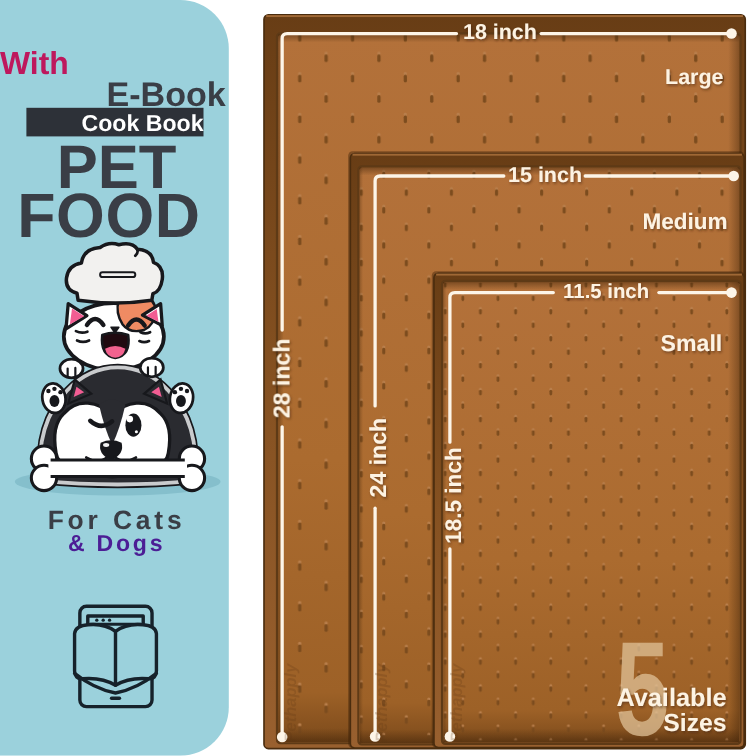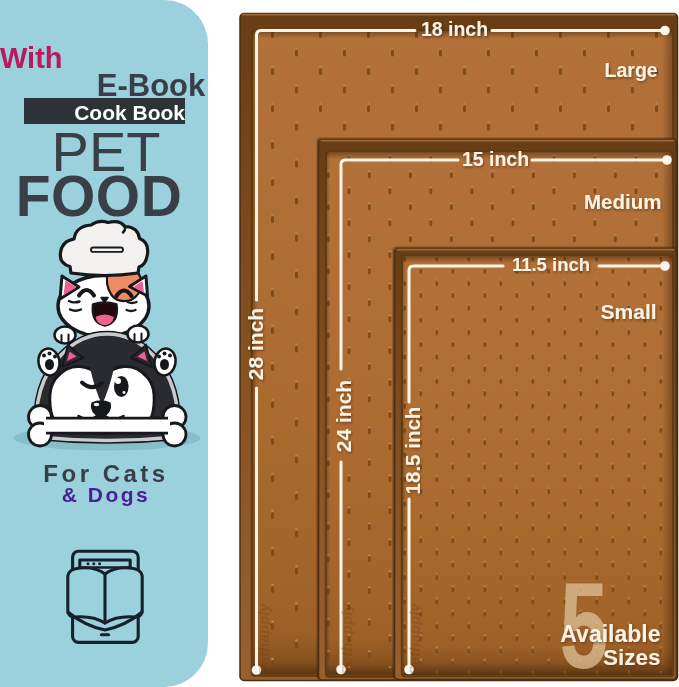--- a/index.html
+++ b/index.html
@@ -12,21 +12,21 @@
 
 <div class="abs" style="left:0;top:0;width:208px;height:687px;background:#9bd1dc;border-radius:0 44px 44px 0;"></div>
 
 <div class="abs" style="left:0;top:44px;width:208px;text-align:left;color:#be185d;font-weight:bold;font-size:29px;line-height:1.0;">With</div>
 <div class="abs" style="left:0;top:70px;width:208px;text-align:center;color:#3a3e46;font-weight:bold;font-size:31px;line-height:1.0;margin-left:47px;">E-Book</div>
 
 <div class="abs" style="left:24px;top:98px;width:161px;height:26px;background:#2d3138;"></div>
 
 <div class="abs" style="left:24px;top:102px;width:161px;text-align:right;color:#ffffff;font-weight:bold;font-size:21px;line-height:1.0;">Cook Book</div>
 
-<div class="abs" style="left:2px;top:124px;width:208px;text-align:center;color:#3a3e46;font-weight:normal;font-size:56px;line-height:1.0;letter-spacing:0px;">PET</div>
+<div class="abs" style="left:2px;top:124px;width:208px;text-align:center;color:#3a3e46;font-weight:bold;font-size:56px;line-height:1.0;letter-spacing:0px;">PET</div>
 
 <div class="abs" style="left:-5px;top:168px;width:208px;text-align:center;color:#3a3e46;font-weight:bold;font-size:57px;line-height:1.0;letter-spacing:0.5px;">FOOD</div>
 
 <svg class="abs" style="left:5px;top:215px;" width="200" height="242" viewBox="0 0 200 242">
 
   <ellipse cx="102" cy="223" rx="93.5" ry="12.5" fill="#85bfcc"></ellipse>
 
   <ellipse cx="98.5" cy="91" rx="45.5" ry="30.5" fill="#ffffff" stroke="#17181c" stroke-width="3.4"></ellipse>
 
   <path d="M103,58 Q113,50.5 124,52.5 Q136,56.5 136.5,67.5 Q136,80 126,85 Q113,88.5 106.5,80 Q99.5,69 103,58 Z" fill="#ef8b63" stroke="#17181c" stroke-width="2.2"></path>

